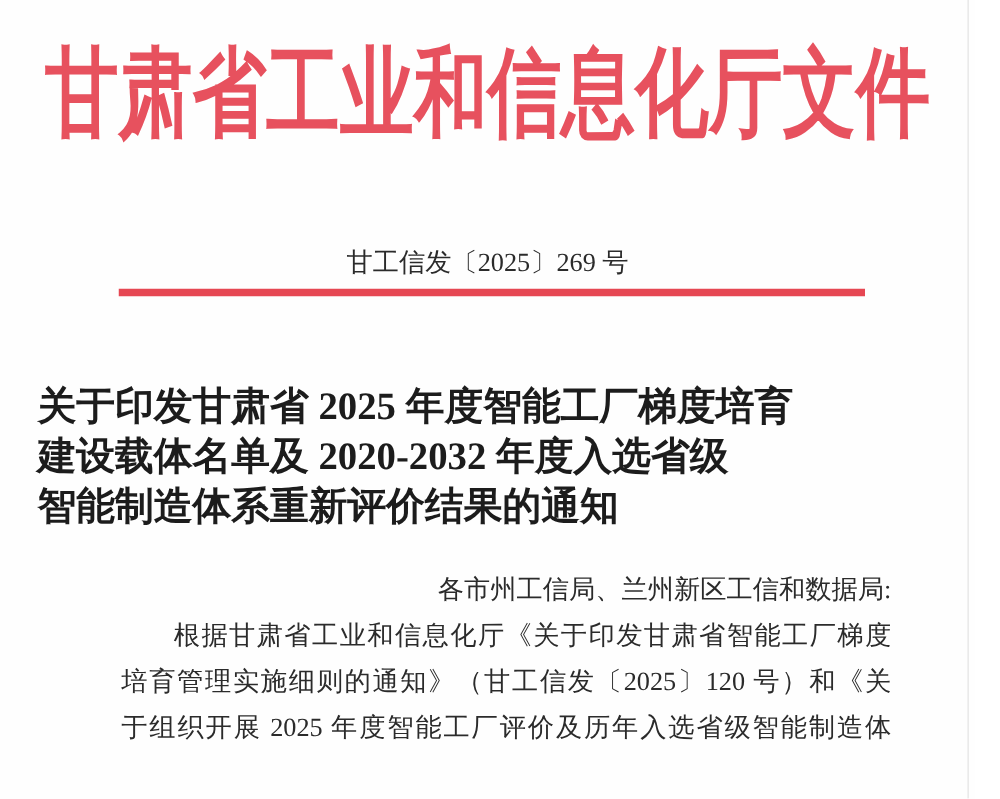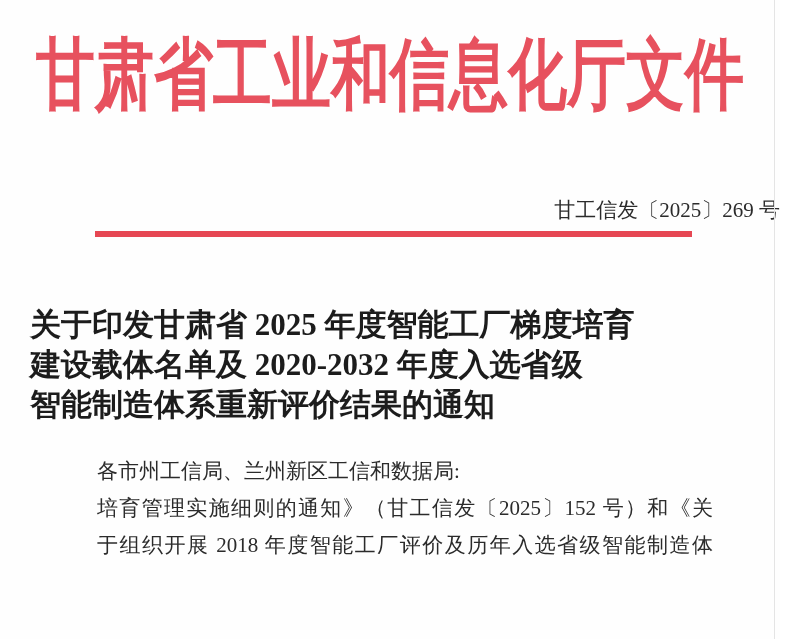--- a/index.html
+++ b/index.html
@@ -30,21 +30,21 @@
     color: var(--header-red, #e7515e);
     transform: scaleY(1.32);
     white-space: nowrap;
     letter-spacing: 0;
   }
   .doc-number {
     position: absolute;
     left: 0;
     top: 196px;
     width: 100%;
-    text-align: right;
+    text-align: center;
     font-size: 21px;
     line-height: 28px;
     color: var(--body-color, #2b2b2b);
   }
   .red-line {
     position: absolute;
     left: 95px;
     top: 231px;
     width: 597px;
     height: 6px;
@@ -65,21 +65,21 @@
   .body-block {
     position: absolute;
     left: 97px;
     top: 453px;
     width: 616px;
     font-size: 21px;
     line-height: 37px;
     color: var(--body-color, #2b2b2b);
   }
   .salutation {
-    text-align: left;
+    text-align: right;
   }
   .para-line {
     text-align: justify;
     text-align-last: justify;
   }
   .para-line.indent {
     padding-left: 42px;
   }
   
   .edge-line {
@@ -103,19 +103,20 @@
   <div class="red-line"></div>
 
   <div class="notice-title">
     <div class="title-line">关于印发甘肃省 2025 年度智能工厂梯度培育</div>
     <div class="title-line">建设载体名单及 2020-2032 年度入选省级</div>
     <div class="title-line">智能制造体系重新评价结果的通知</div>
   </div>
 
   <div class="body-block">
     <div class="salutation">各市州工信局、兰州新区工信和数据局:</div>
-    <div class="para-line">培育管理实施细则的通知》（甘工信发〔2025〕152 号）和《关</div>
-    <div class="para-line">于组织开展 2018 年度智能工厂评价及历年入选省级智能制造体</div>
+    <div class="para-line indent">根据甘肃省工业和信息化厅《关于印发甘肃省智能工厂梯度</div>
+    <div class="para-line">培育管理实施细则的通知》（甘工信发〔2025〕120 号）和《关</div>
+    <div class="para-line">于组织开展 2025 年度智能工厂评价及历年入选省级智能制造体</div>
   </div>
 
   <div class="edge-line"></div>
 
 </div>
 
 </body></html>

